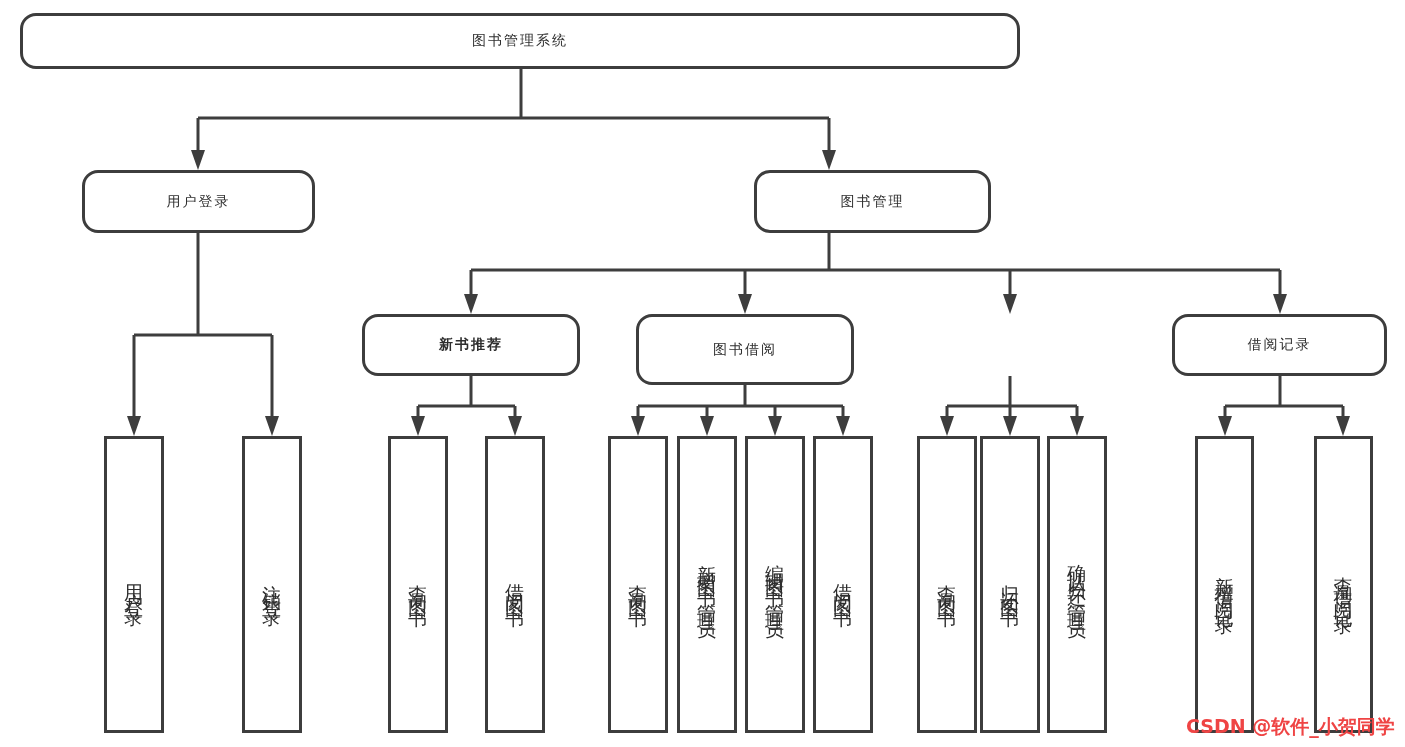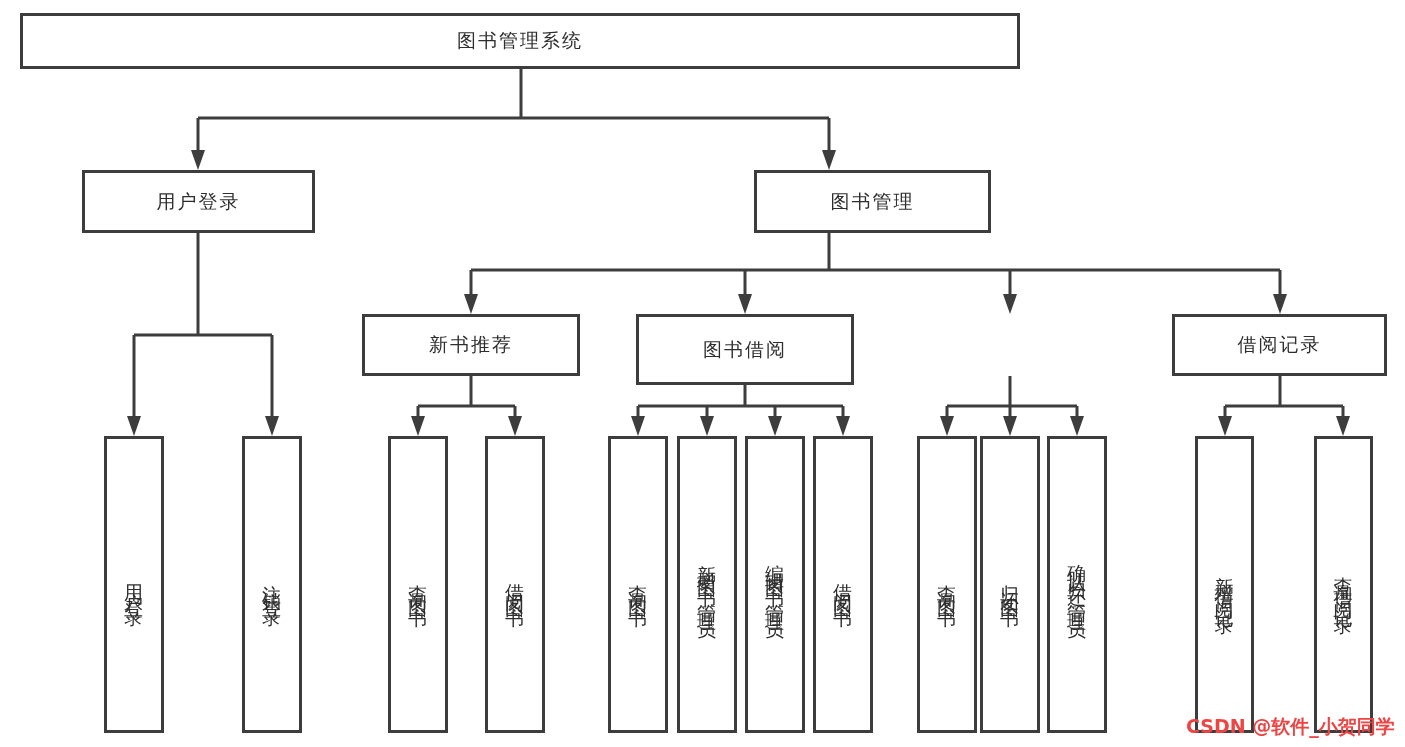--- a/index.html
+++ b/index.html
@@ -24,21 +24,21 @@
     position: absolute;
     box-sizing: border-box;
     border: 3px solid #3d3d3d;
     background: #ffffff;
     display: flex;
     align-items: center;
     justify-content: center;
     color: #2e2e2e;
     z-index: 2;
   }
-  .hnode { font-size: 19px; letter-spacing: 2px; }
+  .hnode { font-size: 14px; letter-spacing: 2px; border-radius: 16px; }
   .vnode span {
     writing-mode: vertical-rl;
     text-orientation: mixed;
     font-size: 19px;
     letter-spacing: 8px;
     line-height: 1;
     white-space: nowrap;
   }
   .watermark {
     position: absolute;
@@ -113,21 +113,21 @@
     <span>图书管理系统</span>
   </div>
 
   <div class="node hnode" style="left:82px; top:170px; width:233px; height:63px;">
     <span>用户登录</span>
   </div>
   <div class="node hnode" style="left:710px; top:170px; width:237px; height:63px;margin-left:44px;">
     <span>图书管理</span>
   </div>
 
-  <div class="node hnode" style="left:362px; top:314px; width:218px; height:62px;">
+  <div class="node hnode" style="left:362px; top:314px; width:218px; height:62px;font-weight:bold;">
     <span>新书推荐</span>
   </div>
   <div class="node hnode" style="left:636px; top:314px; width:218px; height:71px;">
     <span>图书借阅</span>
   </div>
   <div class="node hnode" style="left:1172px; top:314px; width:215px; height:62px;">
     <span>借阅记录</span>
   </div>
 
   <div class="node vnode" style="left:104px; top:436px; width:60px; height:297px;">

